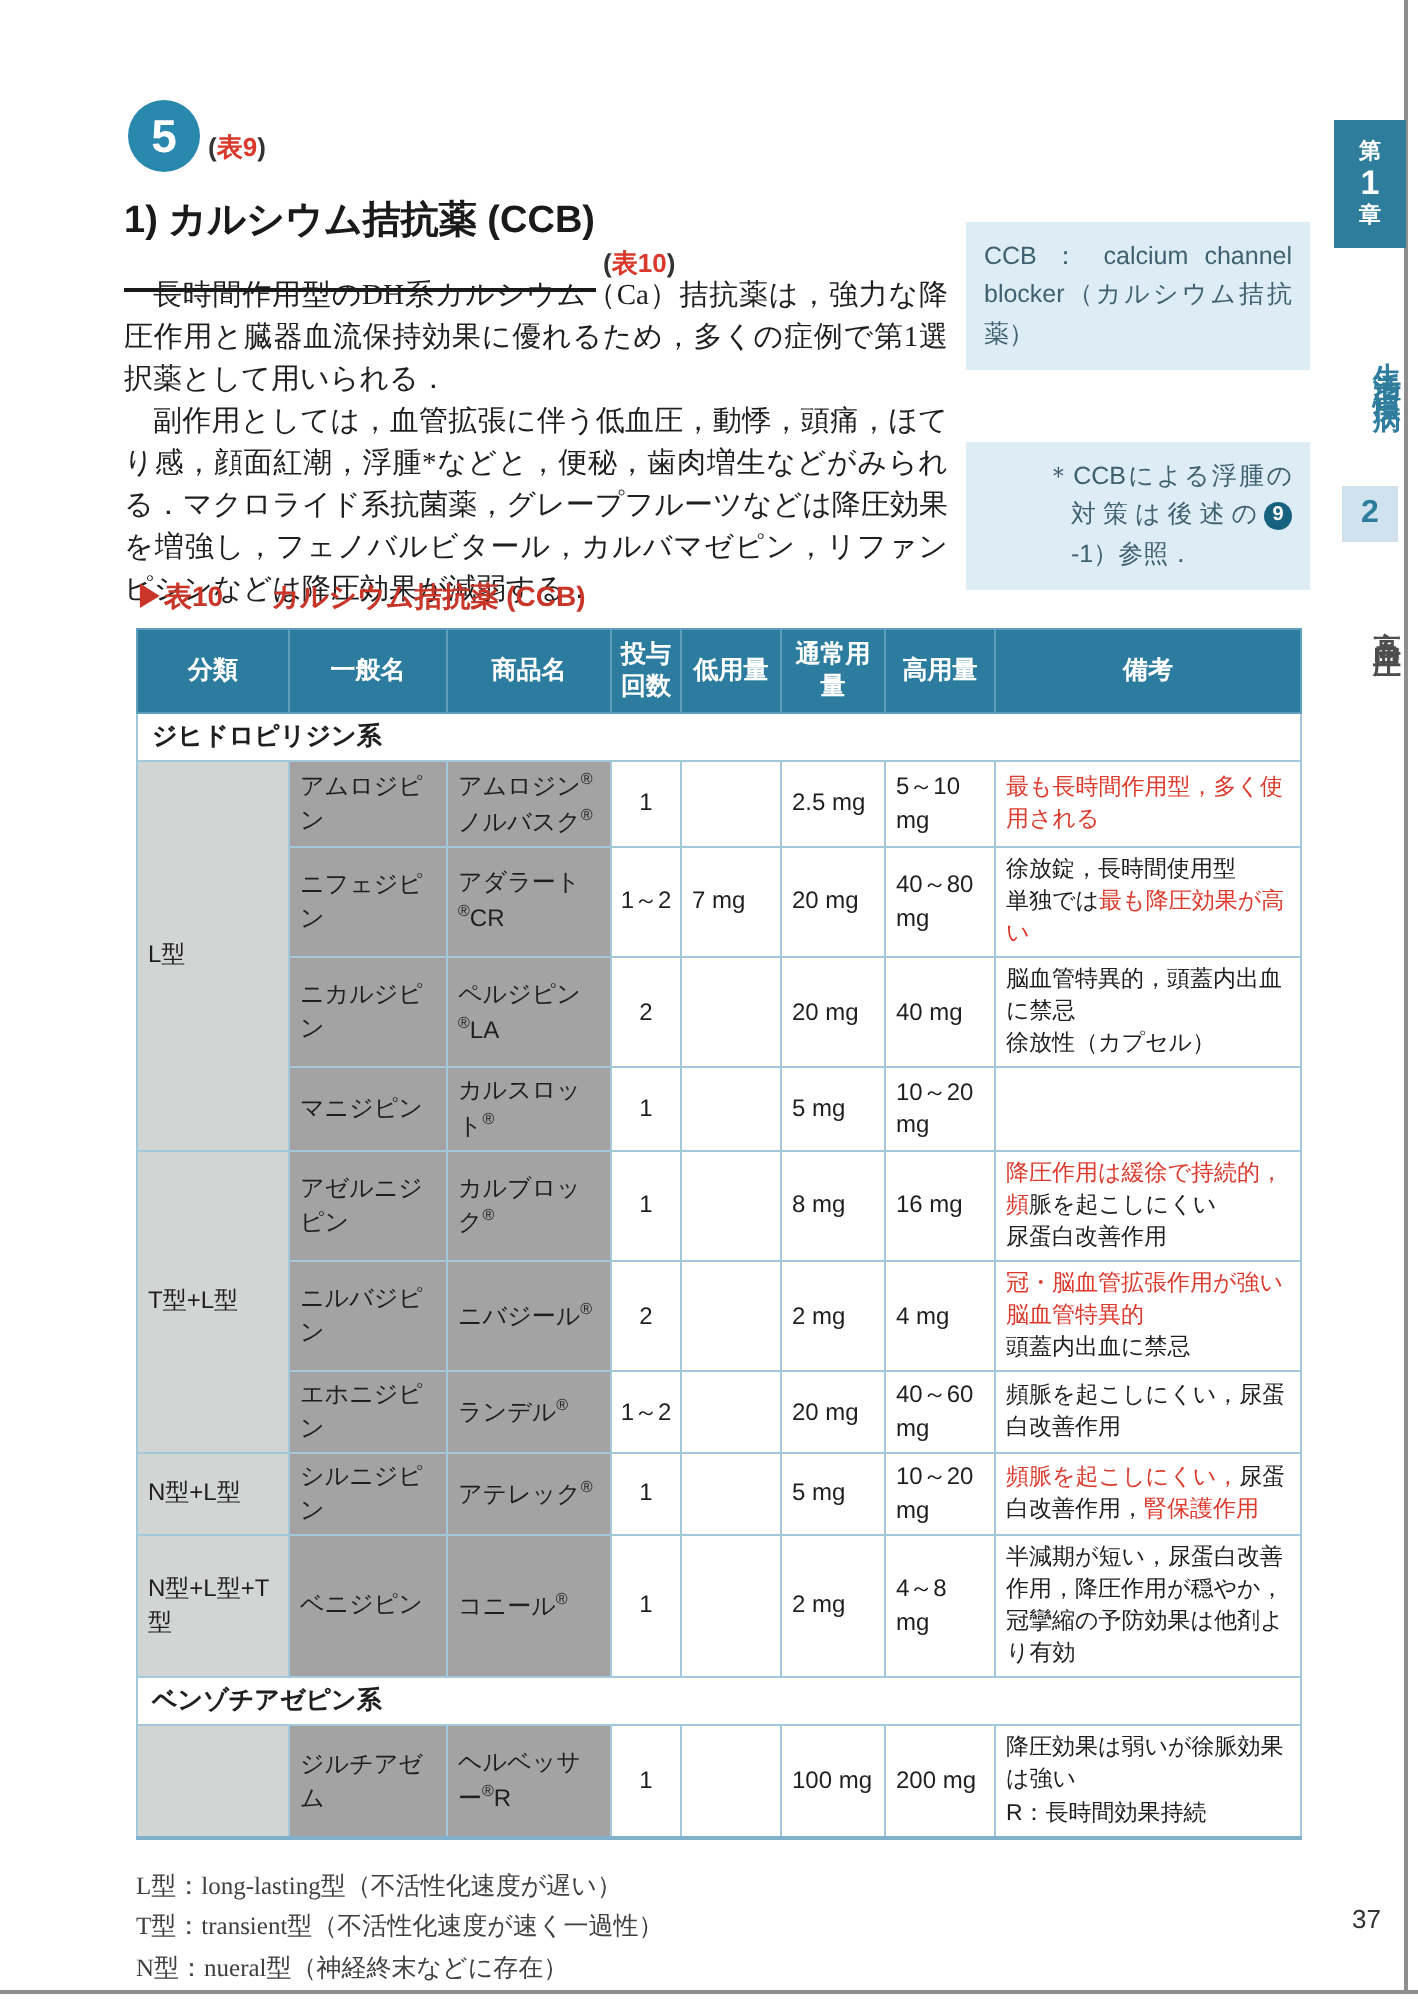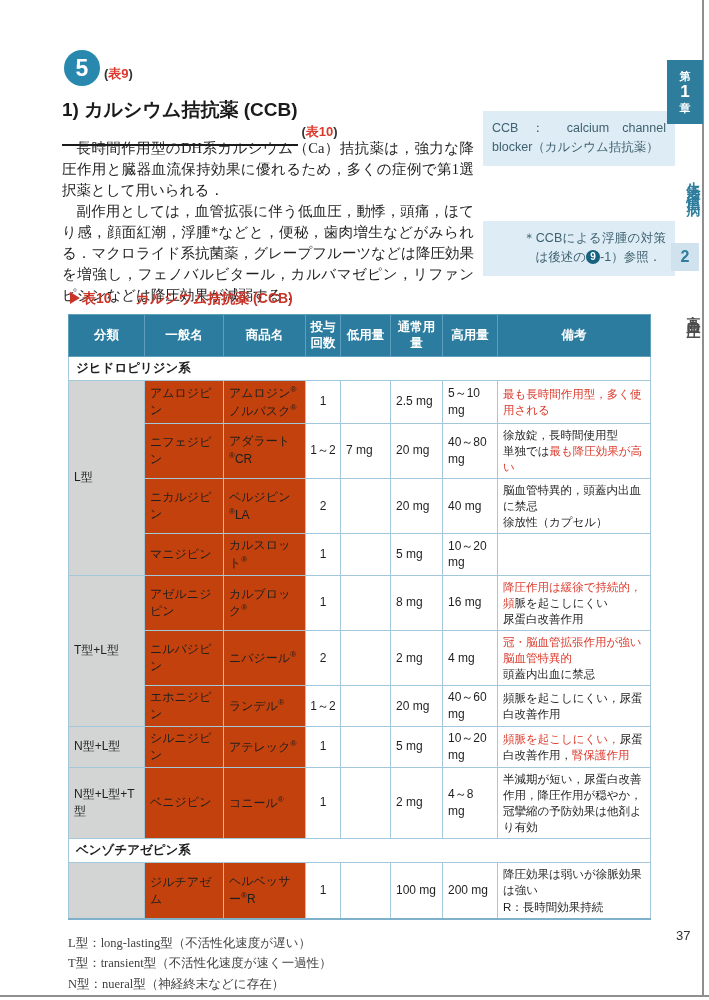--- a/index.html
+++ b/index.html
@@ -24,21 +24,21 @@
     border-bottom:2.5px solid #1a1a1a; padding-bottom:21px; }
   .sub-heading .ref { padding-bottom:5px; }
 
   
   .body-text { position:absolute; left:62px; top:138px; width:412px;
     font-family:"Liberation Serif","DejaVu Serif",serif; font-size:14.5px; line-height:21px;
     color:#1f1f1f; text-align:justify; }
   .body-text p { text-indent:1em; margin:0; }
 
   
-  .side-note { position:absolute; left:483px; width:192px; background:#ddecf5;
+  .side-note { position:absolute; left:483px; width:172px; background:#ddecf5;
     padding:8px 9px; font-size:12.5px; line-height:1.55; color:#3f616f; text-align:justify; }
   .side-note-1 { top:111px; }
   .side-note-2 { top:221px;padding-left:40px; }
   .side-note-2 p { padding-left:1em; text-indent:-1em; }
   .note-badge { display:inline-block; width:14px; height:14px; border-radius:50%;
     background:#17627f; color:#fff; font-size:10px; font-weight:bold; text-align:center;
     line-height:14px; text-indent:0; vertical-align:1px; }
 
   
   .tab-ch1 { position:absolute; left:667px; top:60px; width:36px; height:64px; background:#2e7d9d;
@@ -56,33 +56,33 @@
   .table-block { position:absolute; left:68px; top:290px; width:582px; }
   .table-title { color:#c93529; font-weight:bold; font-size:14px; margin-bottom:6px; }
   .table-title .tt-name { margin-left:24px; }
   table { width:582px; border-collapse:collapse; table-layout:fixed;
     border:1px solid #a4c8db; border-bottom:2px solid #7fb2ca; }
   thead th { background:#2b7c9e; color:#fff; font-size:12.5px; font-weight:bold;
     padding:4px 1px; border:1px solid #5e9fbd; line-height:1.3; text-align:center; }
   tbody td { border:1px solid #a4c8db; font-size:12px; color:#1f1f1f;
     padding:3px 5px; vertical-align:middle; line-height:1.4; }
   td.cls { background:#d3d4d4; }
-  td.generic, td.brand { background:#c2410c;margin-left:44px; }
+  td.generic, td.brand { background:#a3a3a3;margin-left:44px; }
   td.freq { text-align:center; padding:3px 1px; }
   td.remarks { font-size:11.5px; line-height:1.4; padding:3px 5px; }
   td.remarks .red { color:#dc3a2c; }
   tr.subhead td { background:#fff; font-weight:bold; font-size:12.5px; padding:3px 7px; }
   sup.reg { font-size:8px; vertical-align:super; }
 
   
   .footnotes { margin-top:13px; font-family:"Liberation Serif","DejaVu Serif",serif;
     font-size:12.5px; line-height:1.65; color:#404040; }
 
   
-  .page-number { position:absolute; left:676px; top:928px; font-size:13px; color:#333; }
+  .page-number { position:absolute; left:676px; top:952px; font-size:13px; color:#333; }
 </style>
 </head>
 <body>
 
 <div id="page">
 
   <div class="edge-right"></div>
   <div class="edge-bottom"></div>
 
   <div class="sec-header">

